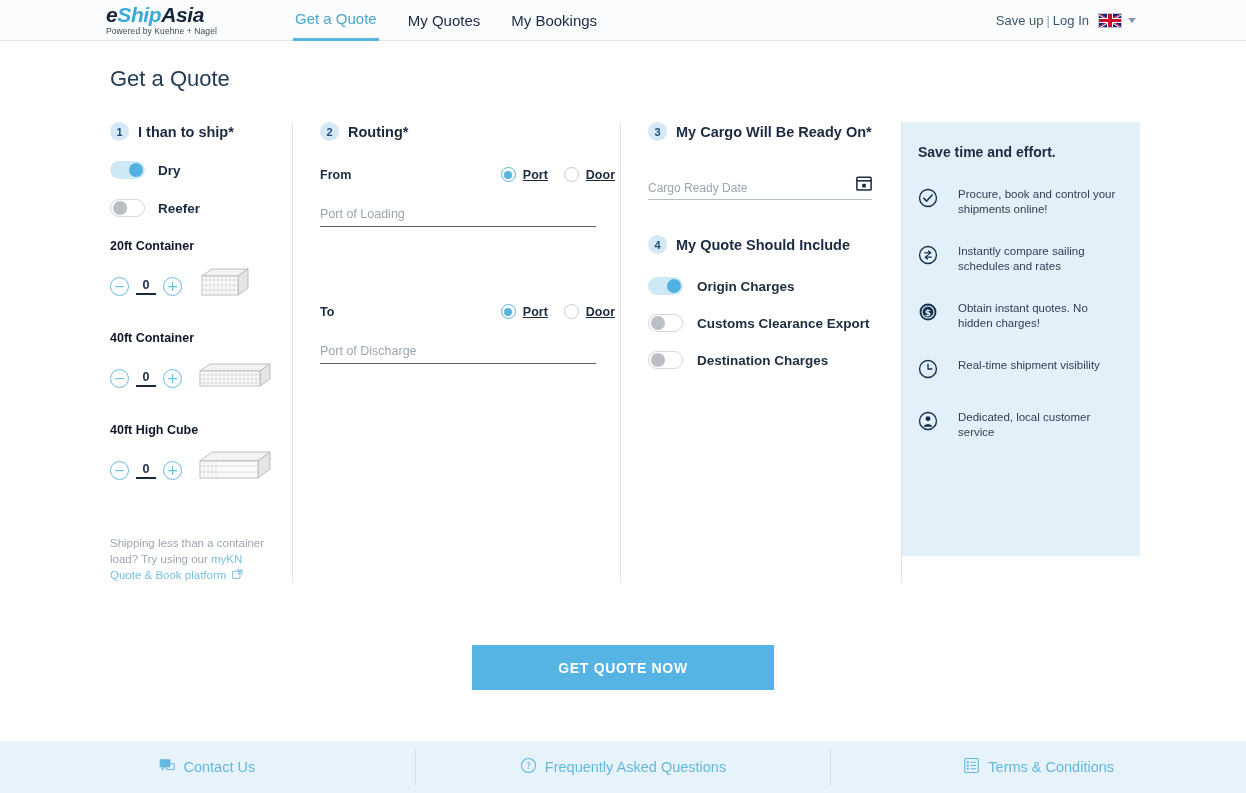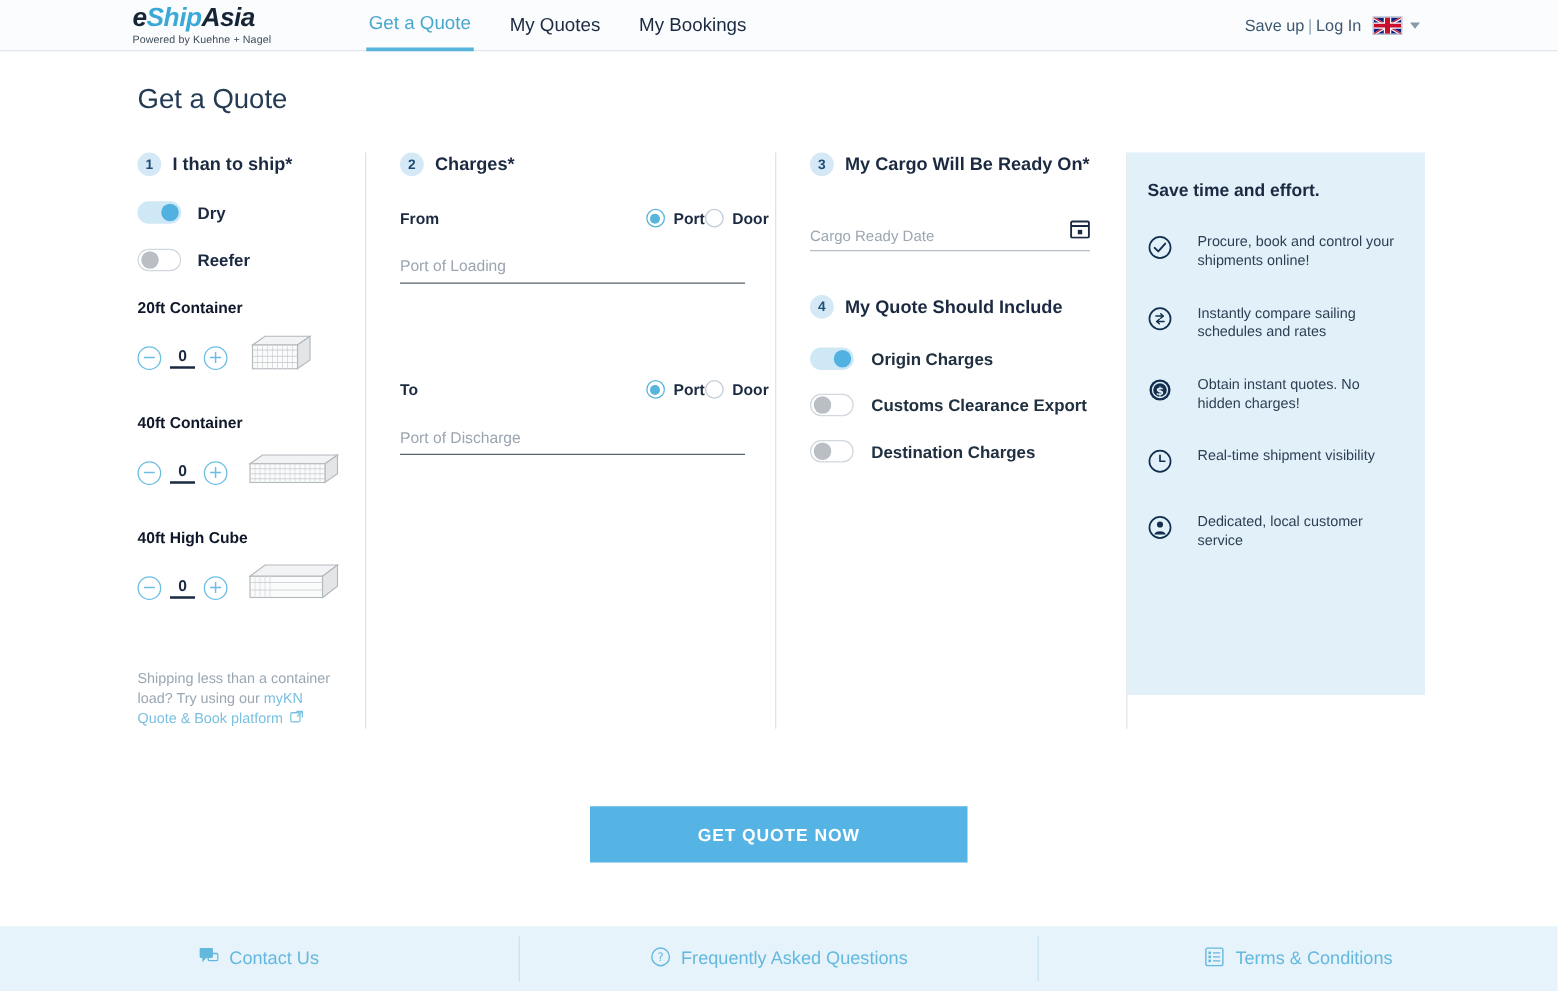--- a/index.html
+++ b/index.html
@@ -145,21 +145,21 @@
 
   .lcl-note {
     margin-top:42px; font-size:11.5px; line-height:16px; color:#9aa7b3;
     width:160px;
   }
   .lcl-note .lnk { color:#7bc0e0; cursor:pointer; }
 
   
   .field-head { display:flex; align-items:center; justify-content:space-between; margin-top:21px; }
   .field-label { font-size:12.5px; font-weight:bold; color:#1b2a41; }
-  .radio-group { display:flex; align-items:flex-start; gap:0; margin-right:5px;}
+  .radio-group { display:flex; align-items:flex-start; gap:16px; margin-right:5px;text-decoration:underline;}
   .radio-opt { display:flex; align-items:center; gap:7px; cursor:pointer; }
   .radio {
     width:15px; height:15px; border-radius:50%;
     border:1.4px solid #c3ccd4; background:#fff;
     display:flex; align-items:center; justify-content:center;
   }
   .radio.sel { border-color:#57b4da; }
   .radio.sel::after {
     content:""; width:8px; height:8px; border-radius:50%; background:#57b4da;
   }
@@ -379,21 +379,21 @@
             <path d="M5.5 1.2 h5.3 v5.3" fill="none" stroke="#7bc0e0" stroke-width="1.1"></path>
             <line x1="6.2" y1="5.8" x2="10.6" y2="1.4" stroke="#7bc0e0" stroke-width="1.1"></line>
           </svg>
         </span>
       </div>
     </div>
 
     <div class="col col-divider" id="col-route">
       <div class="step-head">
         <div class="step-num">2</div>
-        <div class="step-title">Charges*</div>
+        <div class="step-title">Routing*</div>
       </div>
 
       <div class="field-head" style="margin-top:26px;">
         <div class="field-label">From</div>
         <div class="radio-group">
           <div class="radio-opt">
             <div class="radio sel"></div>
             <div class="radio-label">Port</div>
           </div>
           <div class="radio-opt">

